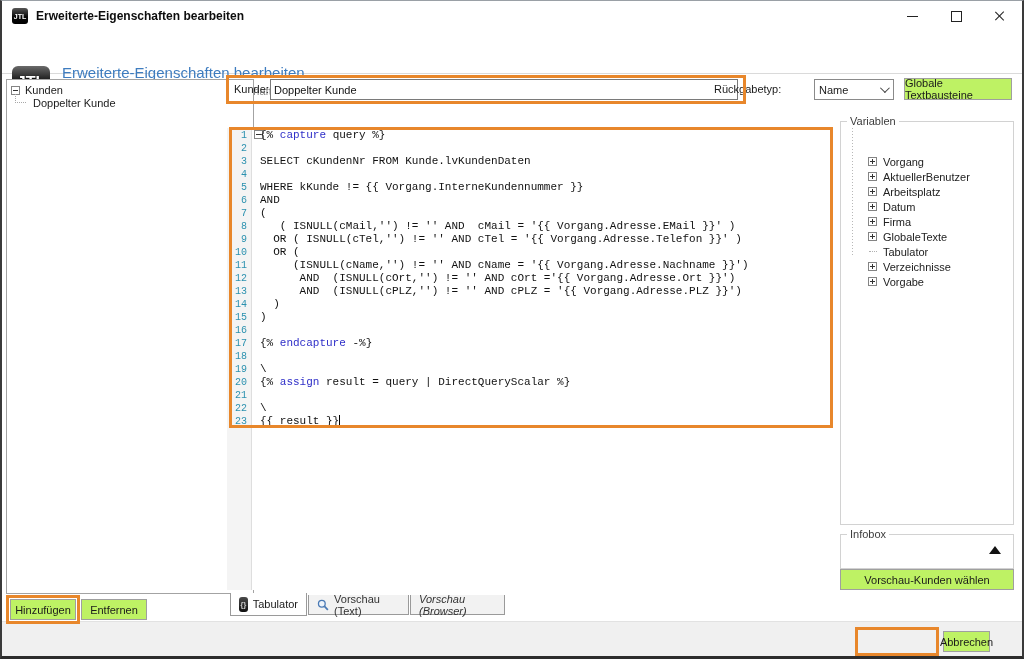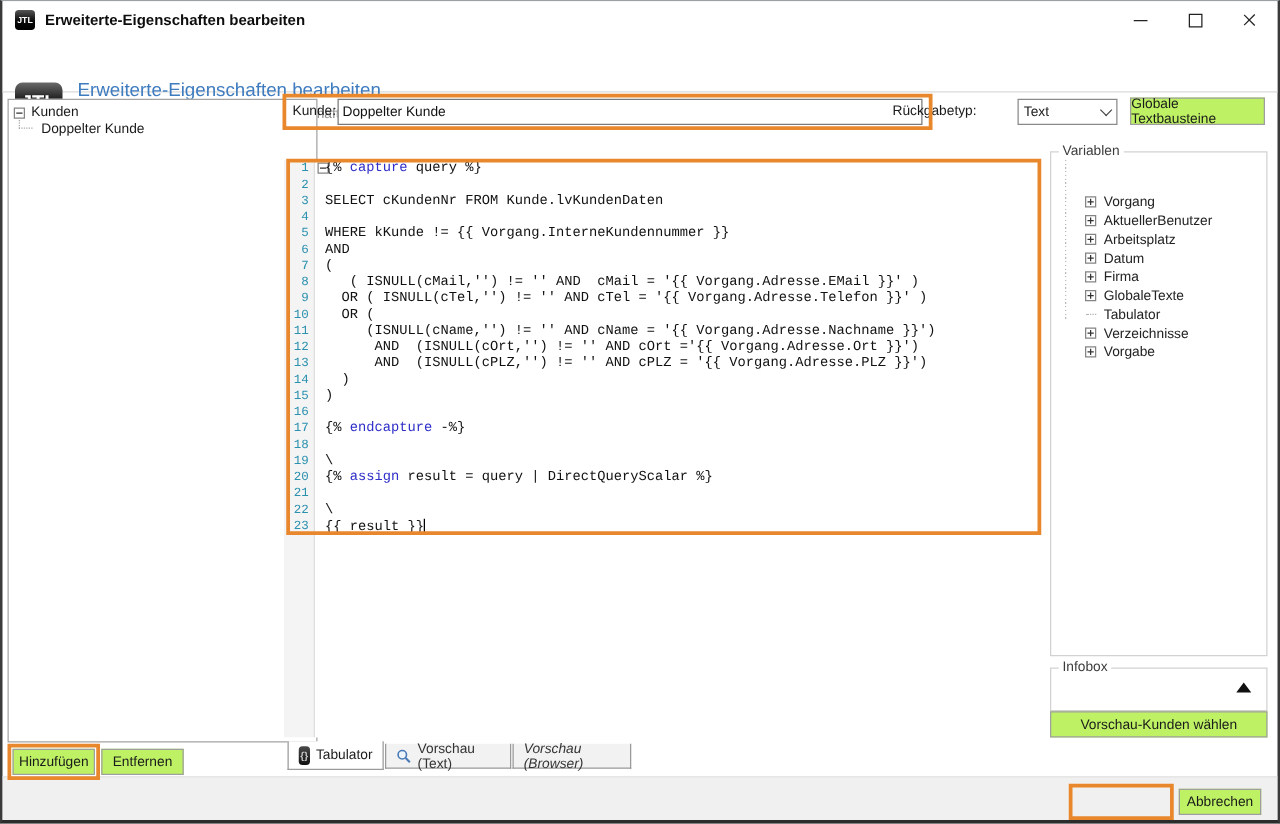--- a/index.html
+++ b/index.html
@@ -118,21 +118,21 @@
     <div class="dotconn" style="left:8px;top:14px;width:10px;height:8px;"></div>
     <div class="trow" style="left:26px;top:17px;">
       <span>Doppelter Kunde</span>
     </div>
   </div>
 
   <div class="abs" style="left:232px;top:82px;">Kunde:</div>
   <input class="abs input" style="left: 268px; top: 78px; width: 468px; height: 21px;" value="Doppelter Kunde">
   <div class="abs" style="left:712px;top:82px;">Rückgabetyp:</div>
   <div class="abs combo" style="left:812px;top:78px;width:80px;height:21px;">
-    <span>Text</span>
+    <span>Name</span>
     <span class="chev"></span>
   </div>
   <div class="abs btn" style="left:902px;top:77px;width:108px;height:22px;">Globale Textbausteine</div>
 
   <div class="abs editor">
     <div class="gutter" id="gutter">
         <div class="ln">1</div>
         <div class="ln">2</div>
         <div class="ln">3</div>
         <div class="ln">4</div>
@@ -273,20 +273,20 @@
     <div class="tri-up" style="position:absolute;right:12px;top:11px;"></div>
   </div>
 
   <div class="abs btn" style="left:838px;top:568px;width:174px;height:21px;">Vorschau-Kunden wählen</div>
 
   <div class="abs btn" style="left:8px;top:598px;width:66px;height:21px;">Hinzufügen</div>
   <div class="abs btn" style="left:79px;top:598px;width:66px;height:21px;">Entfernen</div>
 
   <div class="abs footer"></div>
   <div class="abs btn" style="left:858px;top:654px;width:74px;height:21px;z-index:2;">OK</div>
-  <div class="abs btn" style="left:941px;top:630px;width:66px;height:21px;z-index:2;">Abbrechen</div>
+  <div class="abs btn" style="left:941px;top:630px;width:47px;height:21px;z-index:2;">Abbrechen</div>
 
   <div class="abs hl" style="left:224px;top:74px;width:520px;height:29px;"></div>
   <div class="abs hl" style="left:227px;top:126px;width:604px;height:301px;"></div>
   <div class="abs hl" style="left:4px;top:594px;width:74px;height:29px;"></div>
   <div class="abs hl" style="left:853px;top:626px;width:84px;height:29px;"></div>
 
 </div>
 
 </body></html>

